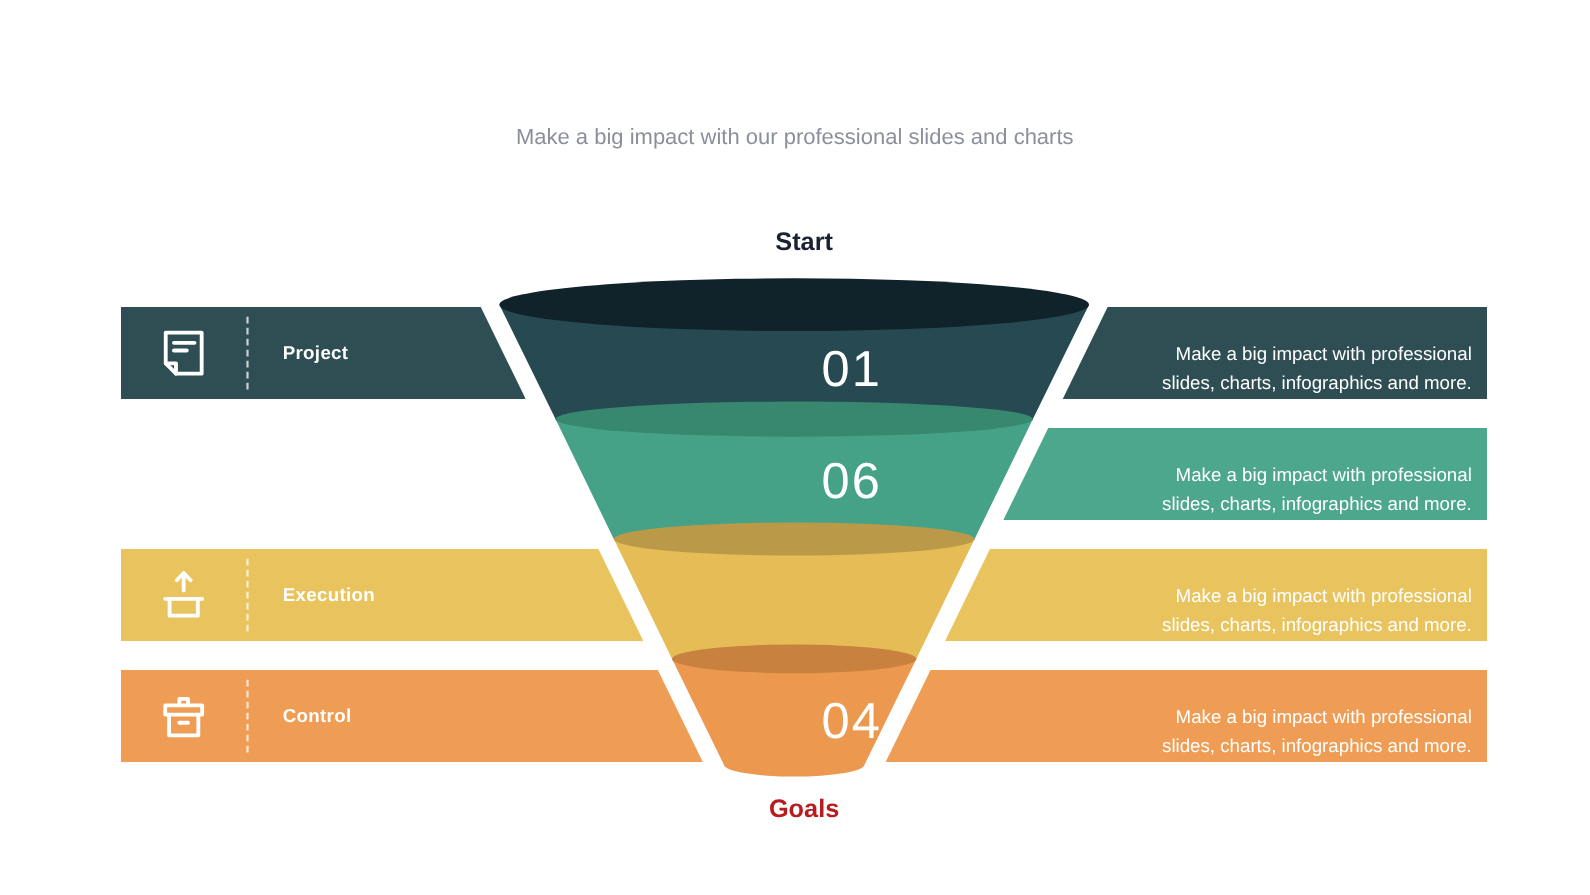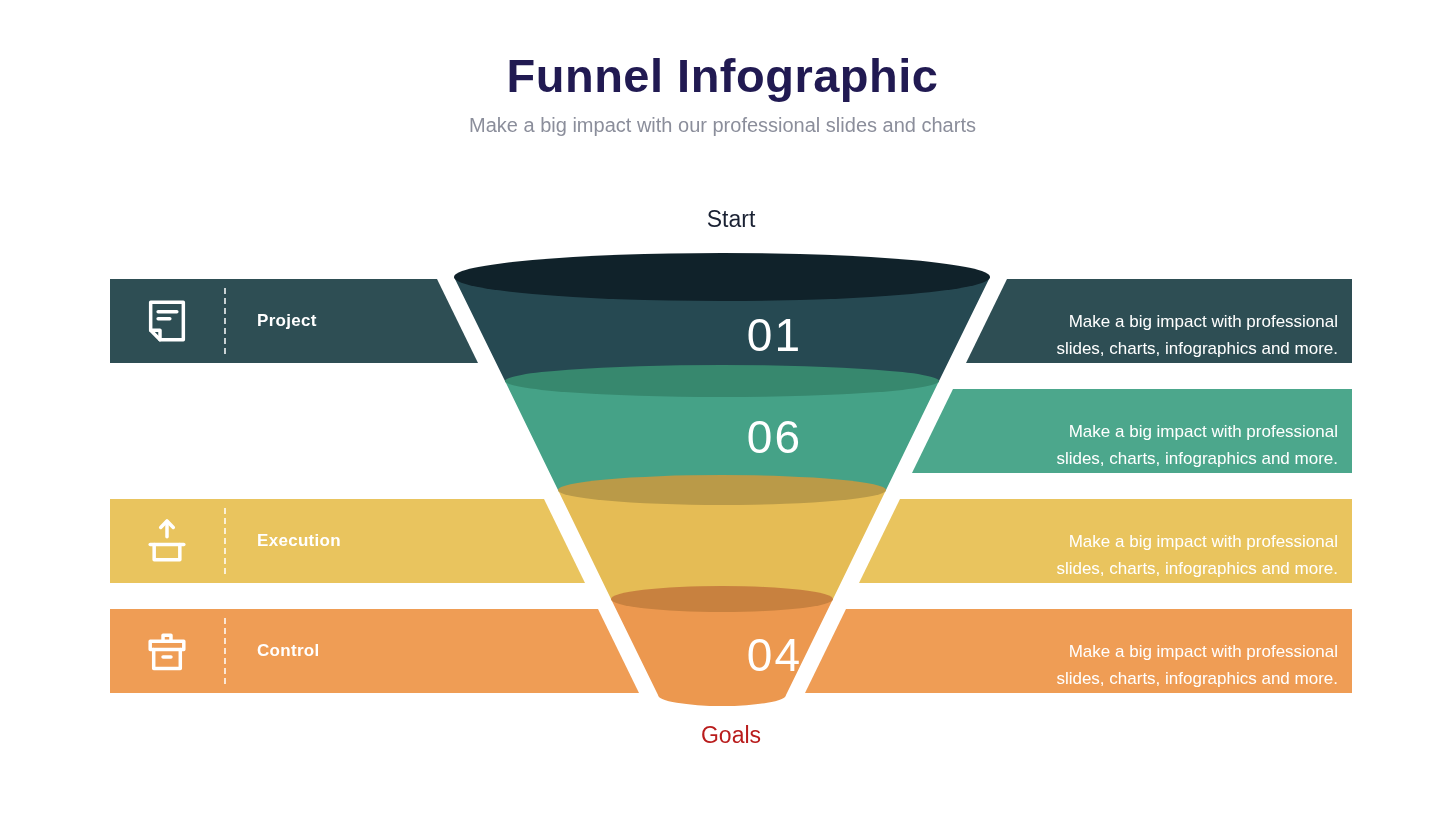--- a/index.html
+++ b/index.html
@@ -6,21 +6,21 @@
   html,body { background:#ffffff; }
   body { font-family:"Liberation Sans", sans-serif; }
   .canvas { position:relative; width:1445px; height:814px; background:#ffffff; overflow:hidden; }
 
   .title { position:absolute; top:48px; left:0; width:100%; text-align:center;
            font-size:47px; font-weight:700; letter-spacing:.5px; }
   .subtitle { position:absolute; top:114px; left:0; width:100%; text-align:center;
               font-size:20px; font-weight:400; }
 
   .flow-label { position:absolute; left:0; width:100%; text-align:center;
-                font-size:23px; font-weight:400;padding-left:17px; }
+                font-size:23px; font-weight:700;padding-left:17px; }
   .flow-start { top:206px; }
   .flow-goals { top:722px; }
 
   .bar { position:absolute; height:84px; }
   .bar-left { left:110px; clip-path:polygon(0 0, calc(100% - 41px) 0, 100% 100%, 0 100%); }
   .bar-right { clip-path:polygon(41px 0, 100% 0, 100% 100%, 0 100%);
                display:flex; align-items:flex-end; justify-content:flex-end;
                padding-right:14px; }
 
   .row-1 { top:279px; } .row-2 { top:389px; } .row-3 { top:499px; } .row-4 { top:609px; }
@@ -44,21 +44,20 @@
 
   .num { position:absolute; left:642px; width:160px; text-align:right;
          color:#ffffff; font-size:46px; font-weight:400; letter-spacing:2px; line-height:1; }
   .num-1 { top:312px; } .num-2 { top:414px; } .num-3 { top:524px; } .num-4 { top:632px; }
 </style>
 </head>
 <body>
 
 <div class="canvas">
 
-  <div class="title" style="color: rgb(33, 26, 82);">Funnel Infographic</div>
   <div class="subtitle" style="color: rgb(139, 142, 155);">Make a big impact with our professional slides and charts</div>
 
   <div class="flow-label flow-start" style="color: rgb(26, 33, 51);">Start</div>
   <div class="flow-label flow-goals" style="color: #b91c1c;">Goals</div>
 
   <div class="bar bar-left row-1 bl-1" style="background: rgb(46, 78, 84);">
     <span class="icon-wrap">
       <svg viewBox="0 0 24 24" fill="none" stroke="#ffffff" stroke-width="1.5" stroke-linecap="round" stroke-linejoin="round">
         <path d="M19 4 H5 v12 l4 4 h10 Z"></path>
         <path d="M5 16 h4 v4"></path>

